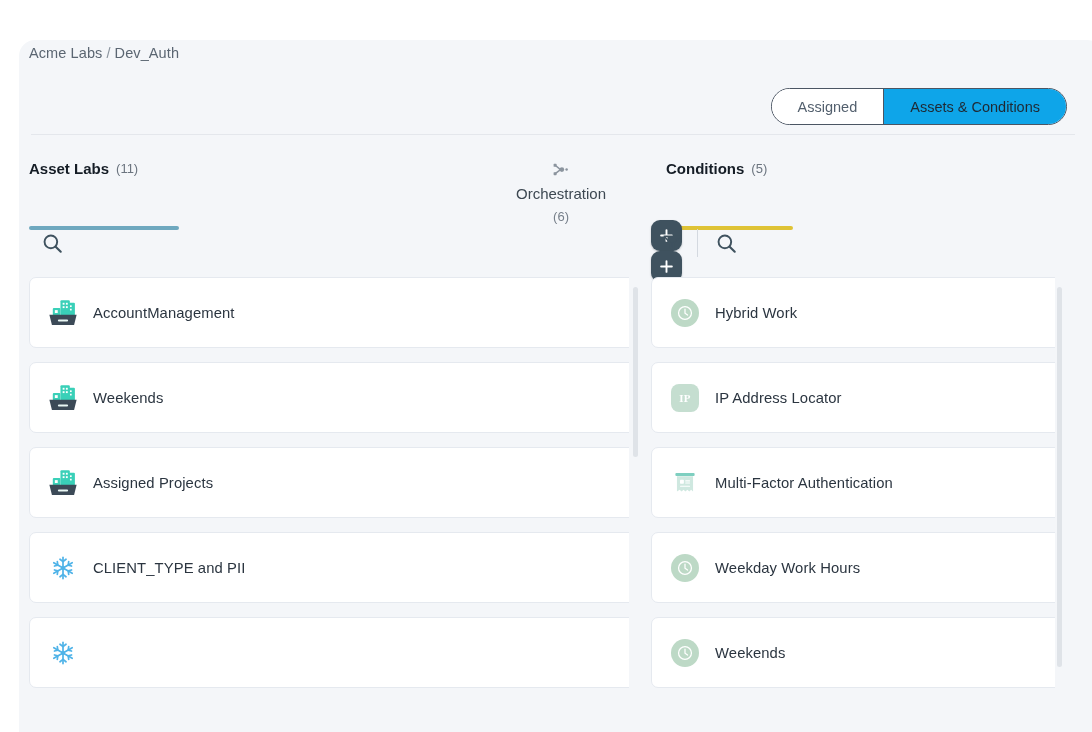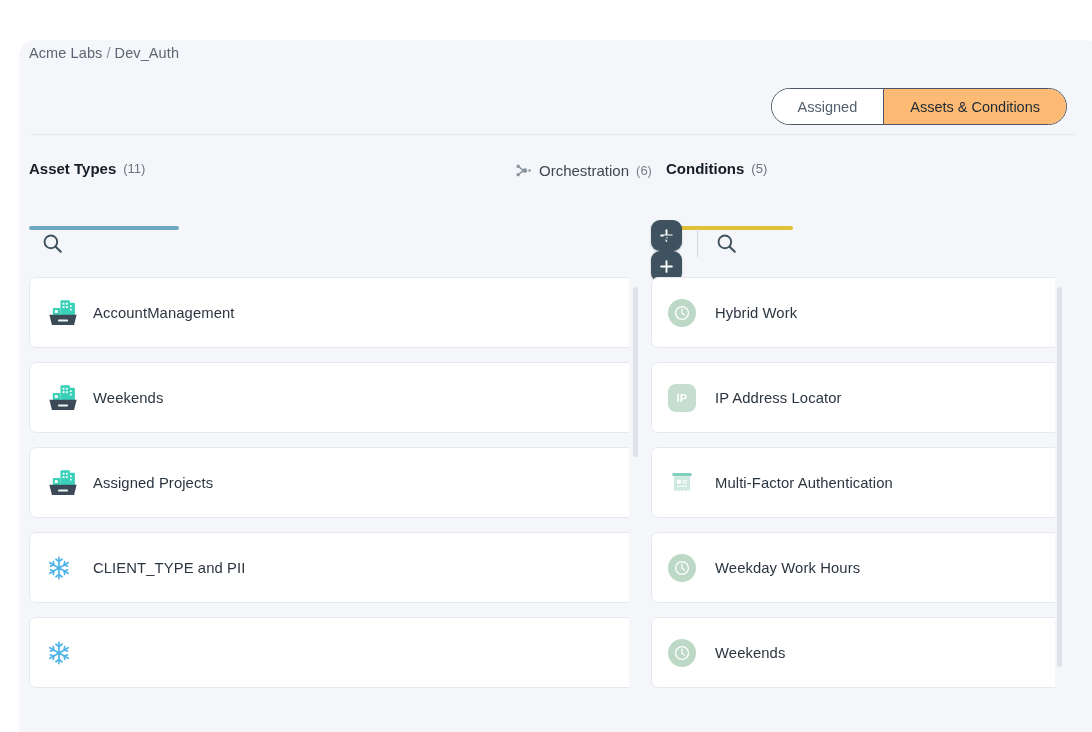--- a/index.html
+++ b/index.html
@@ -73,21 +73,21 @@
     align-items: center;
     justify-content: center;
     padding: 0 26px;
     font-size: 14.5px;
     color: #525f6d;
     background: #ffffff;
     cursor: pointer;
     white-space: nowrap;
   }
   .seg-btn.active {
-    background: #fdba74;
+    background: #0ea5e9;
     color: #1f2933;
     font-weight: 400;
     border-left: 1.4px solid #4b5563;
   }
 
   
   .hdivider {
     position: absolute;
     left: 20px;
     top: 134px;
@@ -106,21 +106,21 @@
   }
   .tab {
     position: absolute;
     display: flex;
     align-items: center;
     gap: 7px;
     cursor: pointer;
     white-space: nowrap;
   }
   .tab-asset  { left: 18px;  top: 8px; }
-  .tab-orch   { left: 505px; top: 10px; }
+  .tab-orch   { left: 505px; top: 10px; flex-direction: column; }
   .tab-cond   { left: 655px; top: 8px; }
 
   .tab-label { font-size: 15px; color: #3d4852; }
   .tab.selected .tab-label { font-weight: bold; color: #151d26; font-size: 15px; }
   .tab-count { font-size: 13px; color: #767f8a; }
   .tab.selected .tab-count { color: #6b747f; }
 
   .tab-underline {
     position: absolute;
     height: 4px;
@@ -194,22 +194,23 @@
   }
   .col-left  .card { width: 662px; }
   .col-right .card { width: 424px; }
 
   .card-icon {
     width: 34px;
     height: 34px;
     flex: 0 0 34px;
     display: flex;
     align-items: center;
-    justify-content: flex-start;
+    justify-content: center;
     margin-right: 13px;
+    font-family: Liberation Serif, serif;
   }
   .card-label {
     font-size: 14.8px;
     color: #2b3540;
     letter-spacing: .1px;
     white-space: nowrap;
   }
   .card-badge {
     position: absolute;
     right: 12px;
@@ -267,21 +268,21 @@
   <div class="seg-toggle">
     <div class="seg-btn">Assigned</div>
     <div class="seg-btn active">Assets &amp; Conditions</div>
   </div>
 
   <div class="hdivider"></div>
 
   <div class="tabs">
 
     <div class="tab tab-asset selected">
-      <span class="tab-label">Asset Types</span>
+      <span class="tab-label">Asset Labs</span>
       <span class="tab-count">(11)</span>
     </div>
     <div class="tab-underline ul-asset"></div>
 
     <div class="tab tab-orch">
       <span class="orch-tab-icon">
         <svg viewBox="0 0 16 16" width="16" height="16">
           <path d="M2.2 3.2 L7.2 7.4 M2.2 11.6 L7.2 7.8" stroke="#8b949e" stroke-width="1.5" fill="none" stroke-linecap="round"></path>
           <rect x="0.6" y="1.8" width="3.0" height="3.0" rx="0.6" fill="#8b949e"></rect>
           <rect x="0.6" y="10.2" width="3.0" height="3.0" rx="0.6" fill="#8b949e"></rect>

